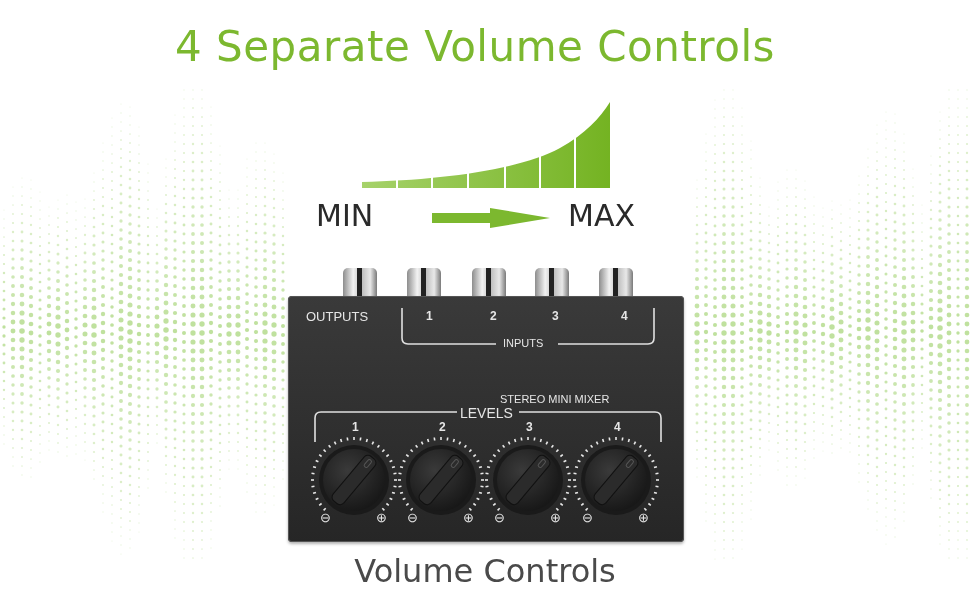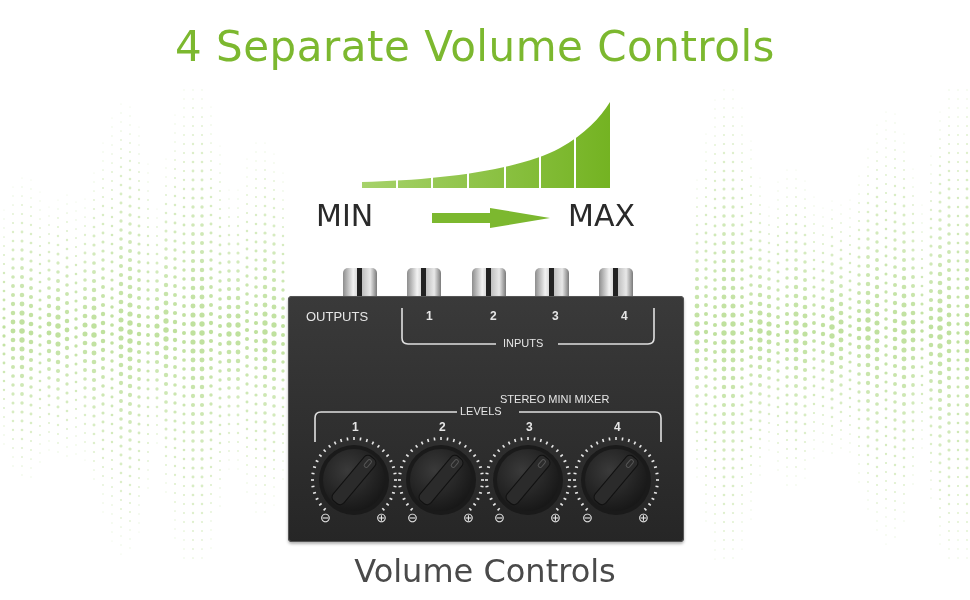--- a/index.html
+++ b/index.html
@@ -2574,21 +2574,21 @@
 <svg style="position:absolute; left:400px; top:306px; z-index:4;" width="256" height="40" viewBox="0 0 256 40">
   <path d="M2,2 L2,32 Q2,38 8,38 L96,38 M158,38 L248,38 Q254,38 254,32 L254,2" fill="none" stroke="#e0e0e0" stroke-width="1.6"></path>
 </svg>
 <div class="lbl" style="left:503px; top:337px; font-size:11px;text-align:right;">INPUTS</div>
 
 <div class="lbl" style="left:461px; top:393px; font-size:11px;margin-left:39px;">STEREO MINI MIXER</div>
 
 <svg style="position:absolute; left:313px; top:408px; z-index:4;" width="352" height="36" viewBox="0 0 352 36">
   <path d="M2,34 L2,10 Q2,4 8,4 L144,4 M206,4 L342,4 Q348,4 348,10 L348,34" fill="none" stroke="#e0e0e0" stroke-width="1.6"></path>
 </svg>
-<div class="lbl" style="left:460px; top:405px; font-size:11px;">LEVELS</div>
+<div class="lbl" style="left:460px; top:405px; font-size:14px;">LEVELS</div>
 
 <div id="knobs">
     <div class="lbl" style="left: 352px; top: 420px; font-size: 12px; font-weight: bold;">1</div>
     <svg class="knob" style="left:308px; top:434px;" viewBox="0 0 92 92">
     <defs>
         <radialGradient id="kg0" cx="0.4" cy="0.35" r="0.7">
           <stop offset="0" stop-color="#3a3a3a"></stop>
           <stop offset="1" stop-color="#161616"></stop>
         </radialGradient>
       </defs>

